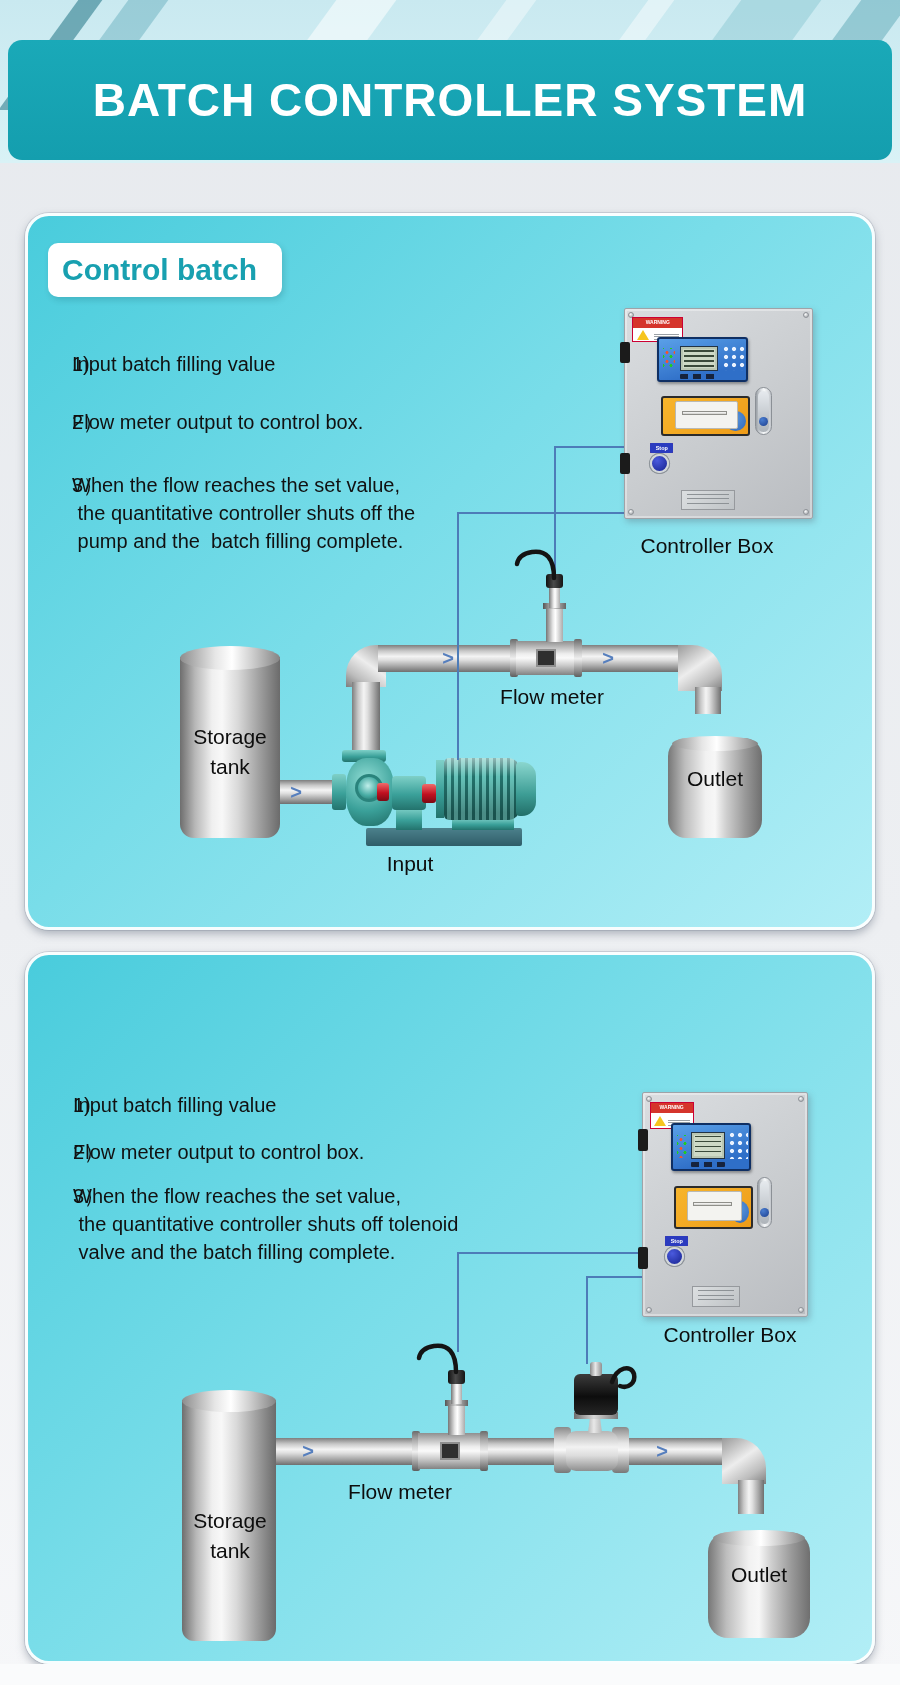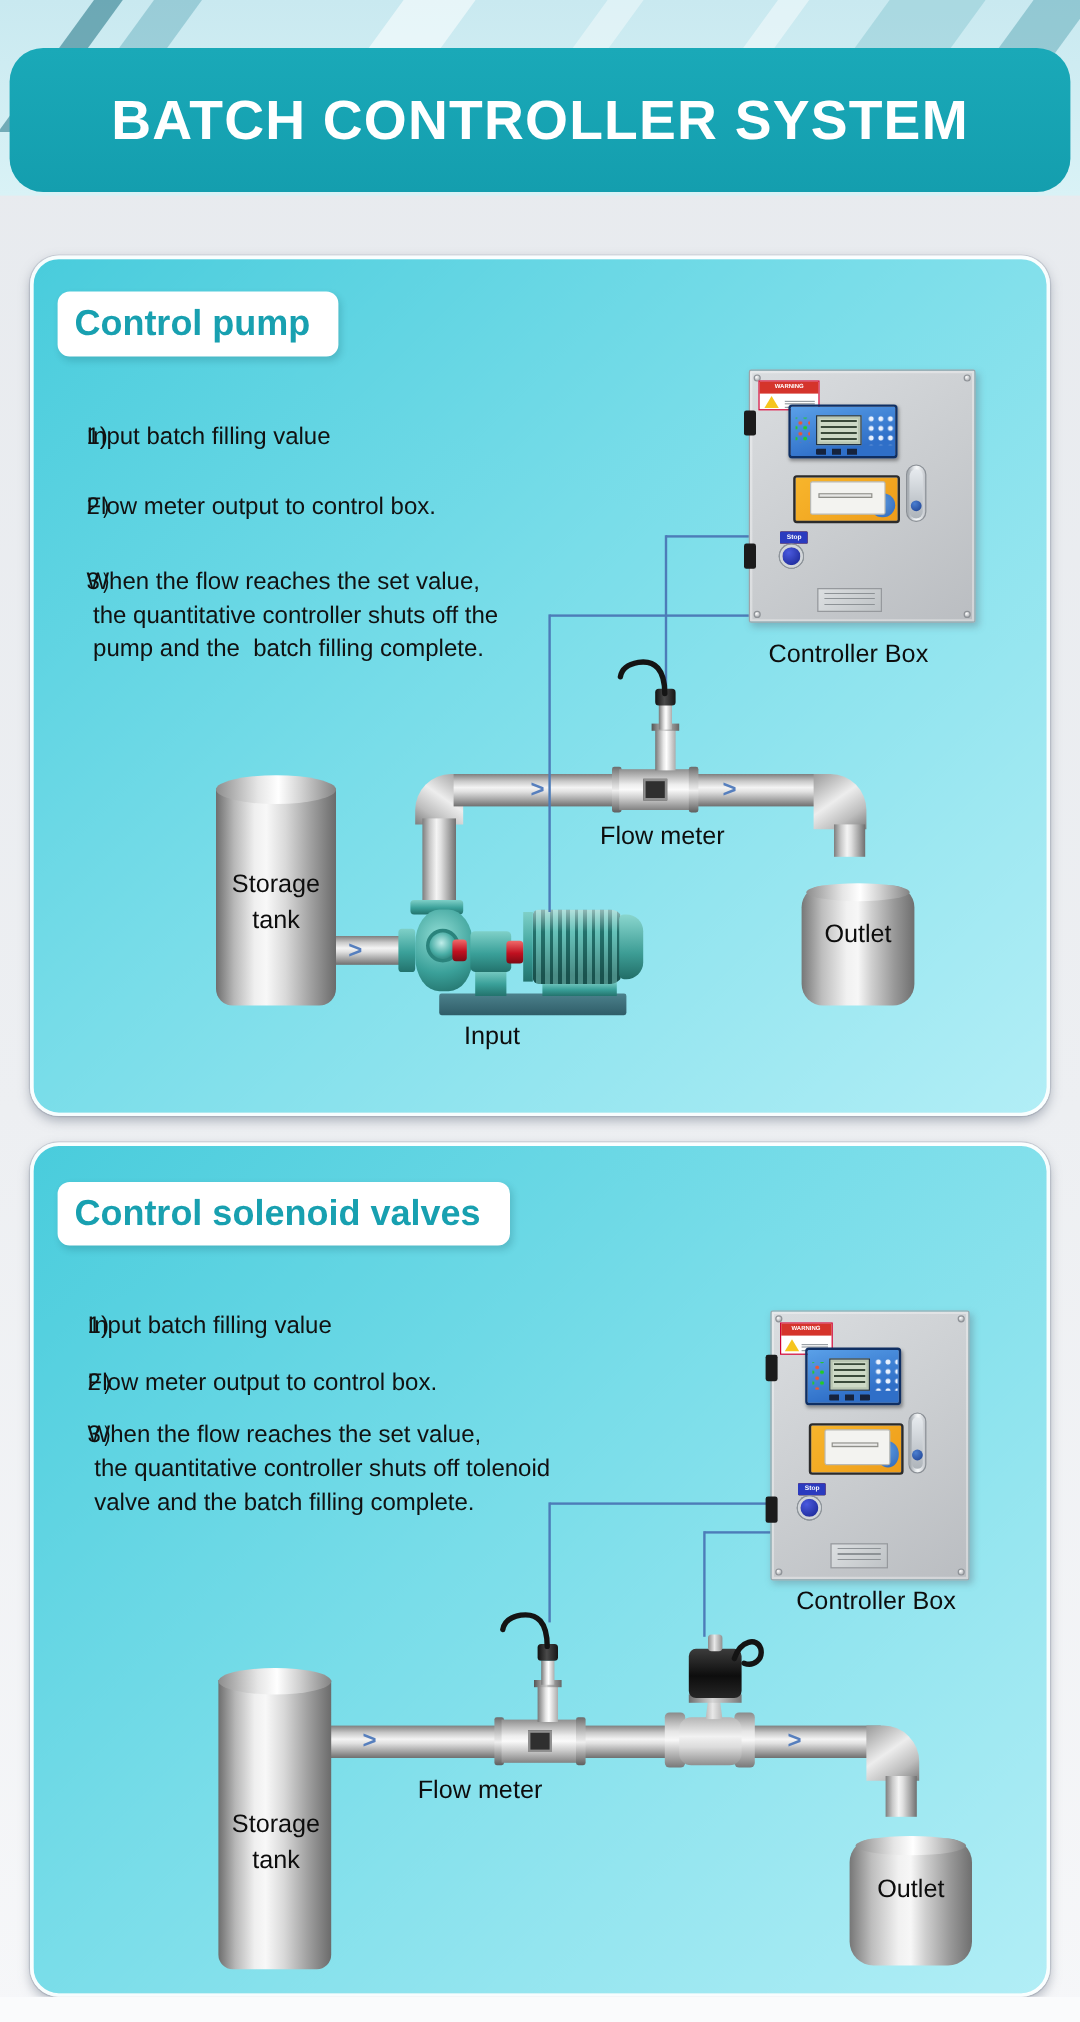--- a/index.html
+++ b/index.html
@@ -5,21 +5,21 @@
   html,body{margin:0;padding:0;}
   #page{position:relative;width:900px;height:1685px;overflow:hidden;
         font-family:"Liberation Sans","DejaVu Sans",sans-serif;
         background:linear-gradient(180deg,#e7eaee 0%,#edeff2 55%,#f6f7f9 100%);}
   #page *{position:absolute;box-sizing:border-box;}
 
   
   .top-band{left:0;top:0;width:900px;height:163px;overflow:hidden;
     background:linear-gradient(180deg,#c9e9f0,#d9f2f6);}
   .streak{top:-10px;height:120px;transform:skewX(-36deg);}
-  .header{left:8px;top:40px;width:884px;height:120px;border-radius:28px;
+  .header{left:8px;top:40px;width:884px;height:120px;border-radius:14px;
     background:linear-gradient(180deg,#1aa9b8,#149eae);
     display:flex;align-items:center;justify-content:center;}
   .header .t{position:static;color:#fff;font-size:46px;font-weight:bold;letter-spacing:1px;}
 
   
   .panel{border-radius:24px;border:3px solid rgba(255,255,255,.95);
     background:linear-gradient(135deg,#49ccdc 0%,#79dde9 45%,#b2eef6 100%);
     box-shadow:0 4px 9px rgba(110,120,135,.5),0 0 0 1px rgba(170,178,190,.45);}
   .titlebox{background:#fff;border-radius:10px;box-shadow:2px 3px 6px rgba(0,60,70,.18);
     display:flex;align-items:center;}
@@ -135,21 +135,21 @@
     <div class="streak" style="left:825px;width:50px;background:rgba(30,130,148,.32);"></div>
   </div>
 
   <div class="header">
     <div class="t">BATCH CONTROLLER SYSTEM</div>
   </div>
 
   <div class="panel" style="left:25px;top:213px;width:850px;height:717px;"></div>
 
   <div class="titlebox" style="left:48px;top:243px;width:234px;height:54px;">
-    <div class="t">Control pump</div>
+    <div class="t">Control batch</div>
   </div>
 
   <div class="step" style="left:72px;top:350px;width:420px;">
     <span class="num">1)</span>
       <span class="txt">Input batch filling value</span>
   </div>
   <div class="step" style="left:72px;top:408px;width:420px;">
     <span class="num">2）</span>
       <span class="txt">Flow meter output to control box.</span>
   </div>
@@ -256,23 +256,20 @@
       </div>
     </div>
     <div class="nplate">
         <div class="nlines"></div>
       </div>
   </div>
   <div class="lbl" style="left:617px;top:531px;width:180px;z-index:7;">Controller Box</div>
 
   <div class="panel" style="left:25px;top:952px;width:850px;height:712px;"></div>
 
-  <div class="titlebox" style="left:48px;top:985px;width:377px;height:53px;">
-    <div class="t">Control solenoid valves</div>
-  </div>
 
   <div class="step" style="left:73px;top:1091px;width:420px;">
     <span class="num">1)</span>
       <span class="txt">Input batch filling value</span>
   </div>
   <div class="step" style="left:73px;top:1138px;width:420px;">
     <span class="num">2）</span>
       <span class="txt">Flow meter output to control box.</span>
   </div>
   <div class="step" style="left:73px;top:1182px;width:450px;">

